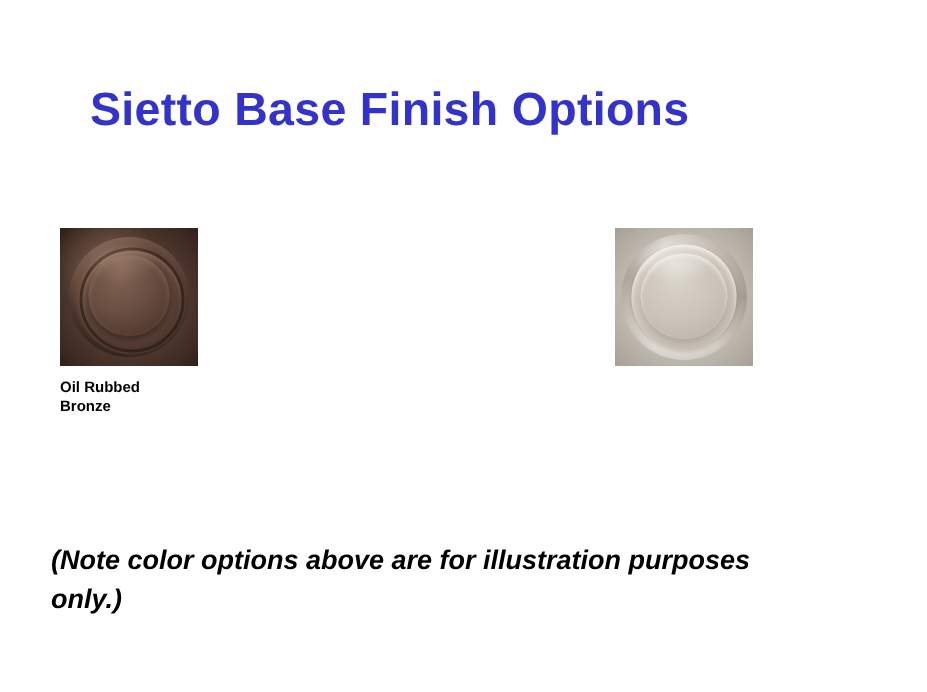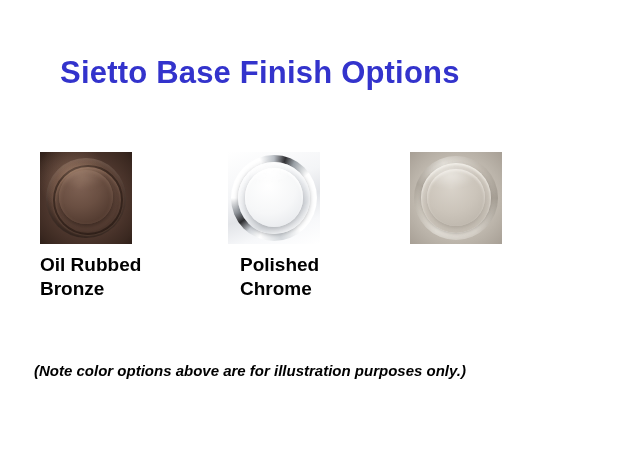--- a/index.html
+++ b/index.html
@@ -46,21 +46,21 @@
   .swatch-item[data-pos="2"] { left: 410px; }
 
   .swatch-img {
     position: relative;
     width: 92px;
     height: 92px;
     overflow: hidden;
   }
 
   .swatch-label {
-    font-size: 19px;
+    font-size: 10px;
     font-weight: bold;
     color: #000000;
     line-height: 1.25;
     white-space: pre-line;
     margin-top: 9px;
   }
   .swatch-item[data-pos="0"] .swatch-label { margin-left: 0px; }
   .swatch-item[data-pos="1"] .swatch-label { margin-left: 12px; margin-top: 9px; }
   .swatch-item[data-pos="2"] .swatch-label { margin-left: 0px; margin-top: 16px; white-space: nowrap; }
 
@@ -200,21 +200,21 @@
     background: radial-gradient(ellipse at 50% 50%, rgba(255,255,252,0.50) 0%, rgba(255,255,252,0) 72%);
     filter: blur(2px);
   }
 
   
   #footnote {
     position: absolute;
     left: 34px;
     top: 348px;
     width: 500px;
-    font-size: 15px;
+    font-size: 18px;
     font-weight: bold;
     font-style: italic;
     color: #000000;
     line-height: 1.45;
   }
 </style>
 </head>
 <body>
 
 <div id="page">
@@ -225,30 +225,20 @@
     <div class="swatch-img knob-bronze">
       <div class="ring-outer"></div>
       <div class="ring-mid"></div>
       <div class="cap"></div>
       <div class="gloss"></div>
     </div>
     <div class="swatch-label">Oil Rubbed
 Bronze</div>
   </div>
 
-  <div class="swatch-item" data-pos="1">
-    <div class="swatch-img knob-chrome">
-      <div class="ring-outer"></div>
-      <div class="ring-mid"></div>
-      <div class="cap"></div>
-      <div class="gloss"></div>
-    </div>
-    <div class="swatch-label">Polished
-Chrome</div>
-  </div>
 
   <div class="swatch-item" data-pos="2">
     <div class="swatch-img knob-nickel">
       <div class="ring-outer"></div>
       <div class="ring-mid"></div>
       <div class="cap"></div>
       <div class="gloss"></div>
     </div>
   </div>
 

